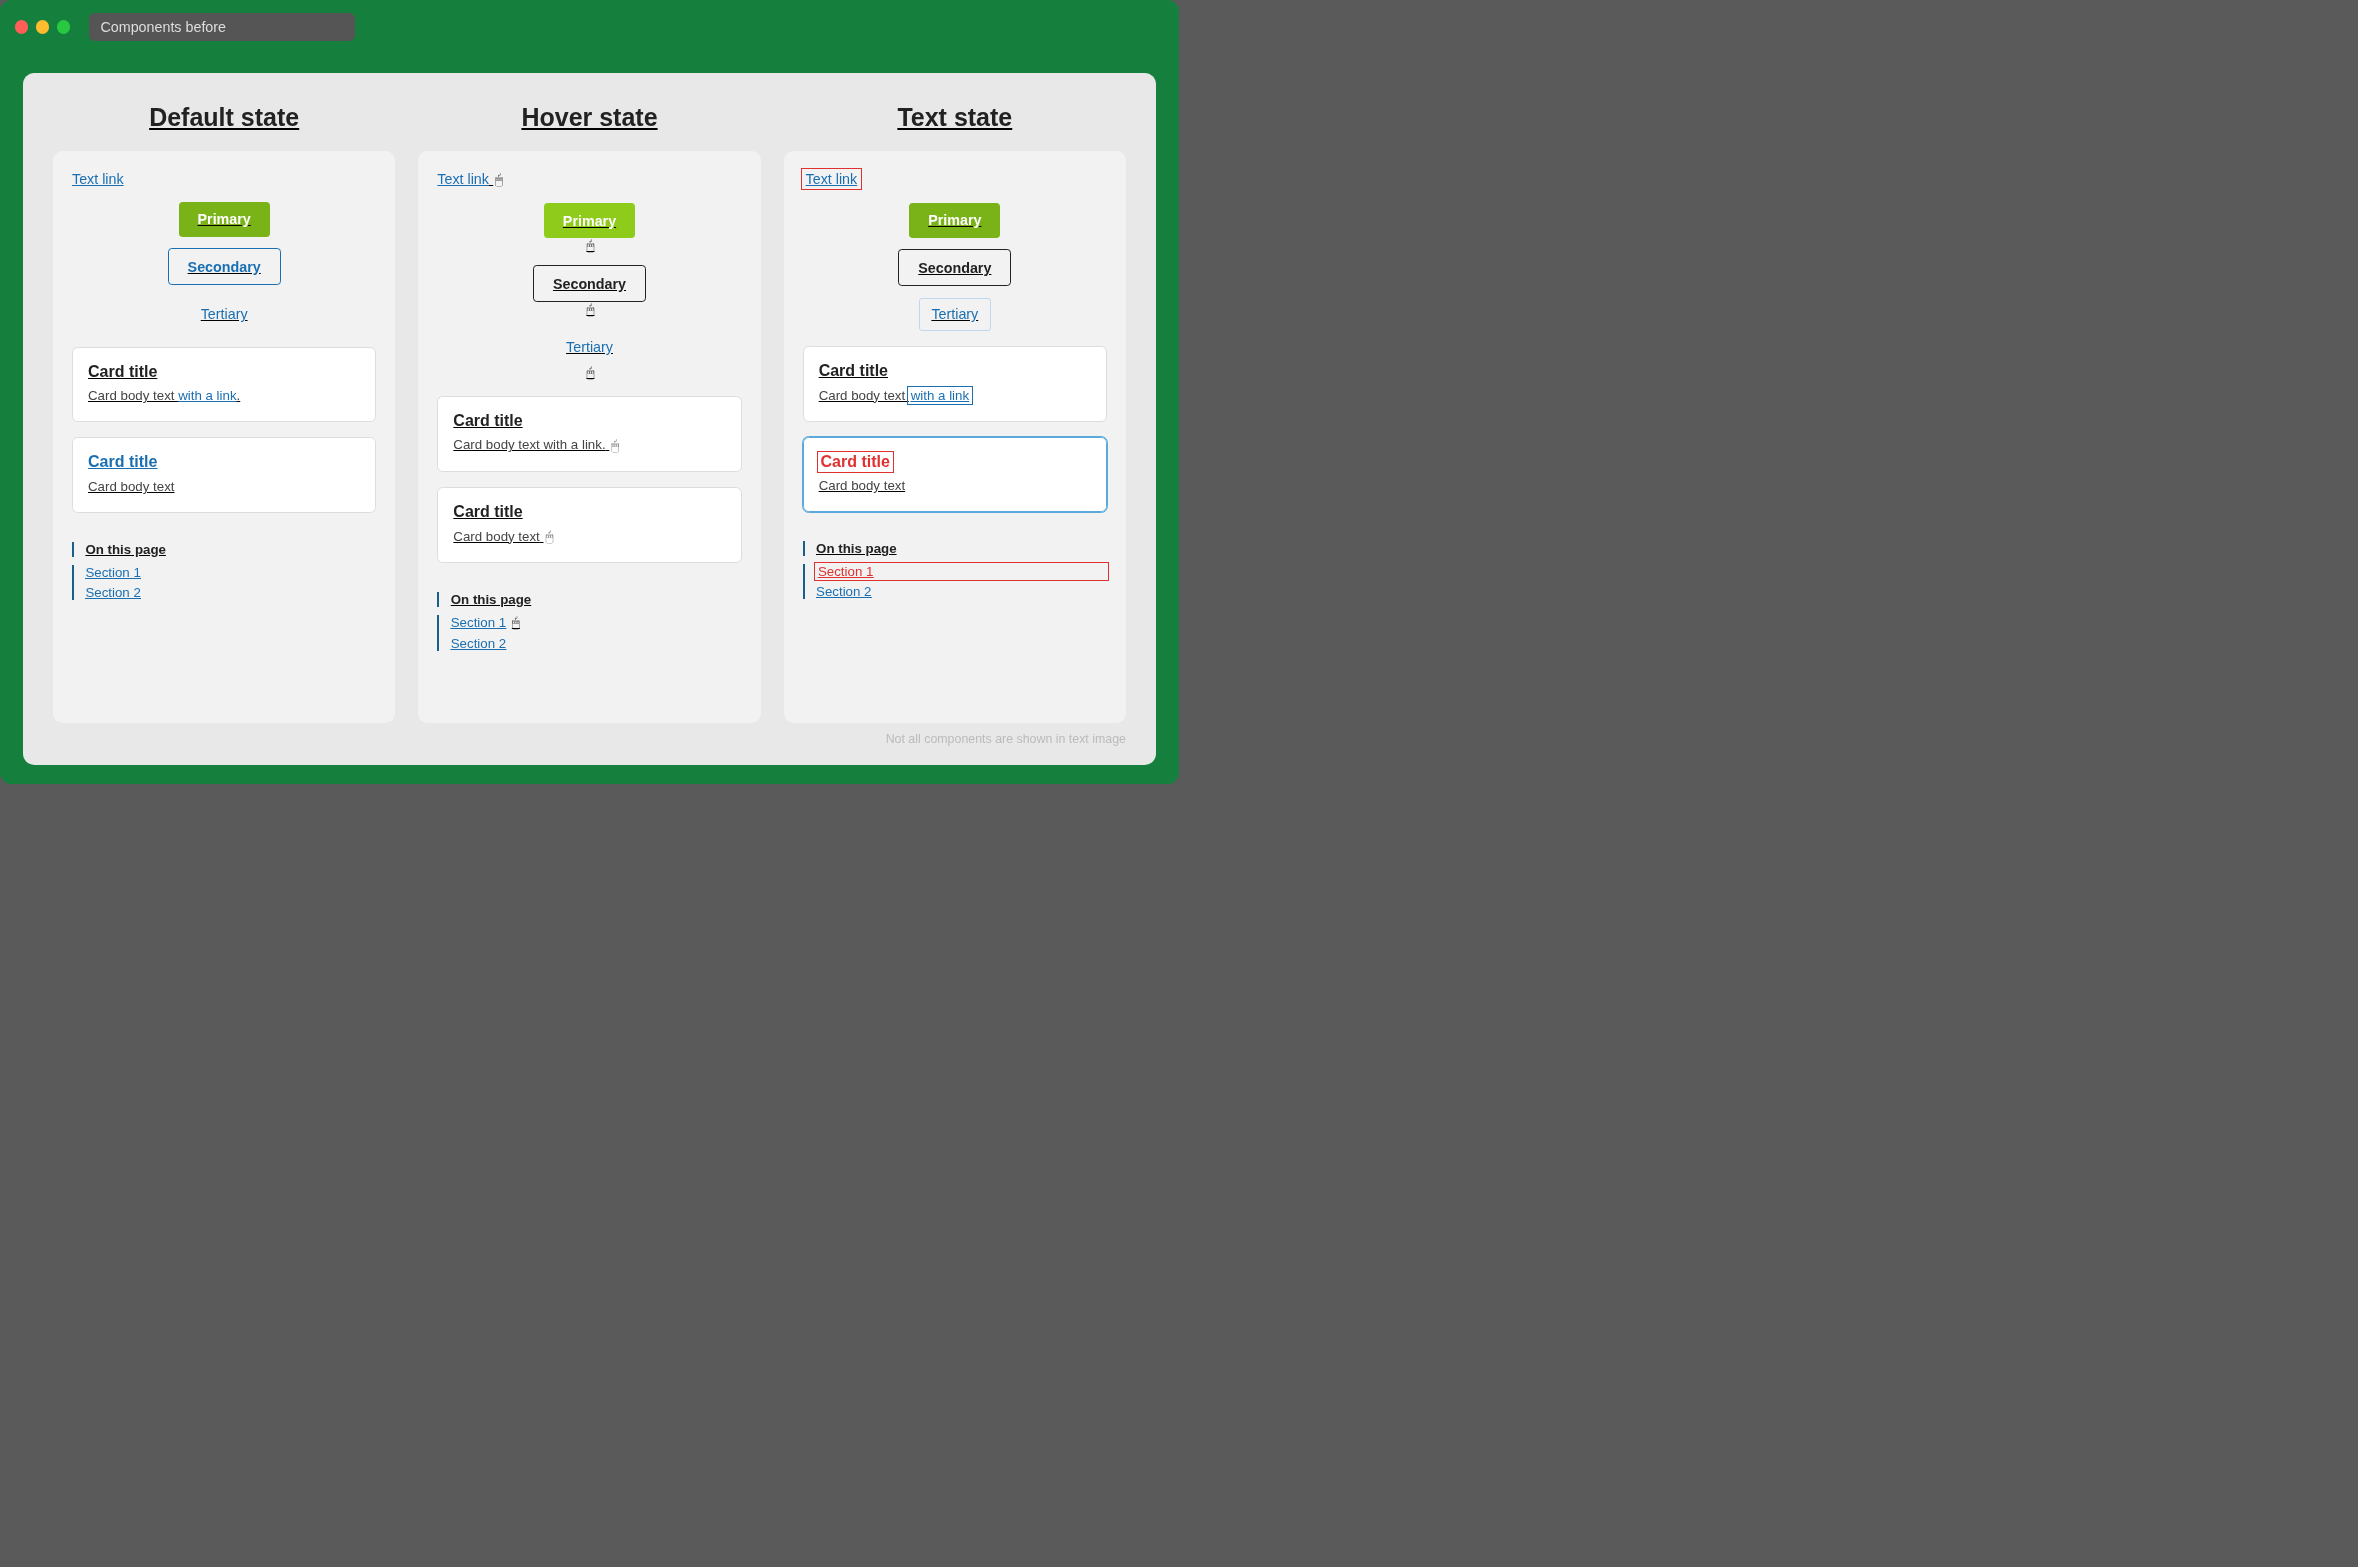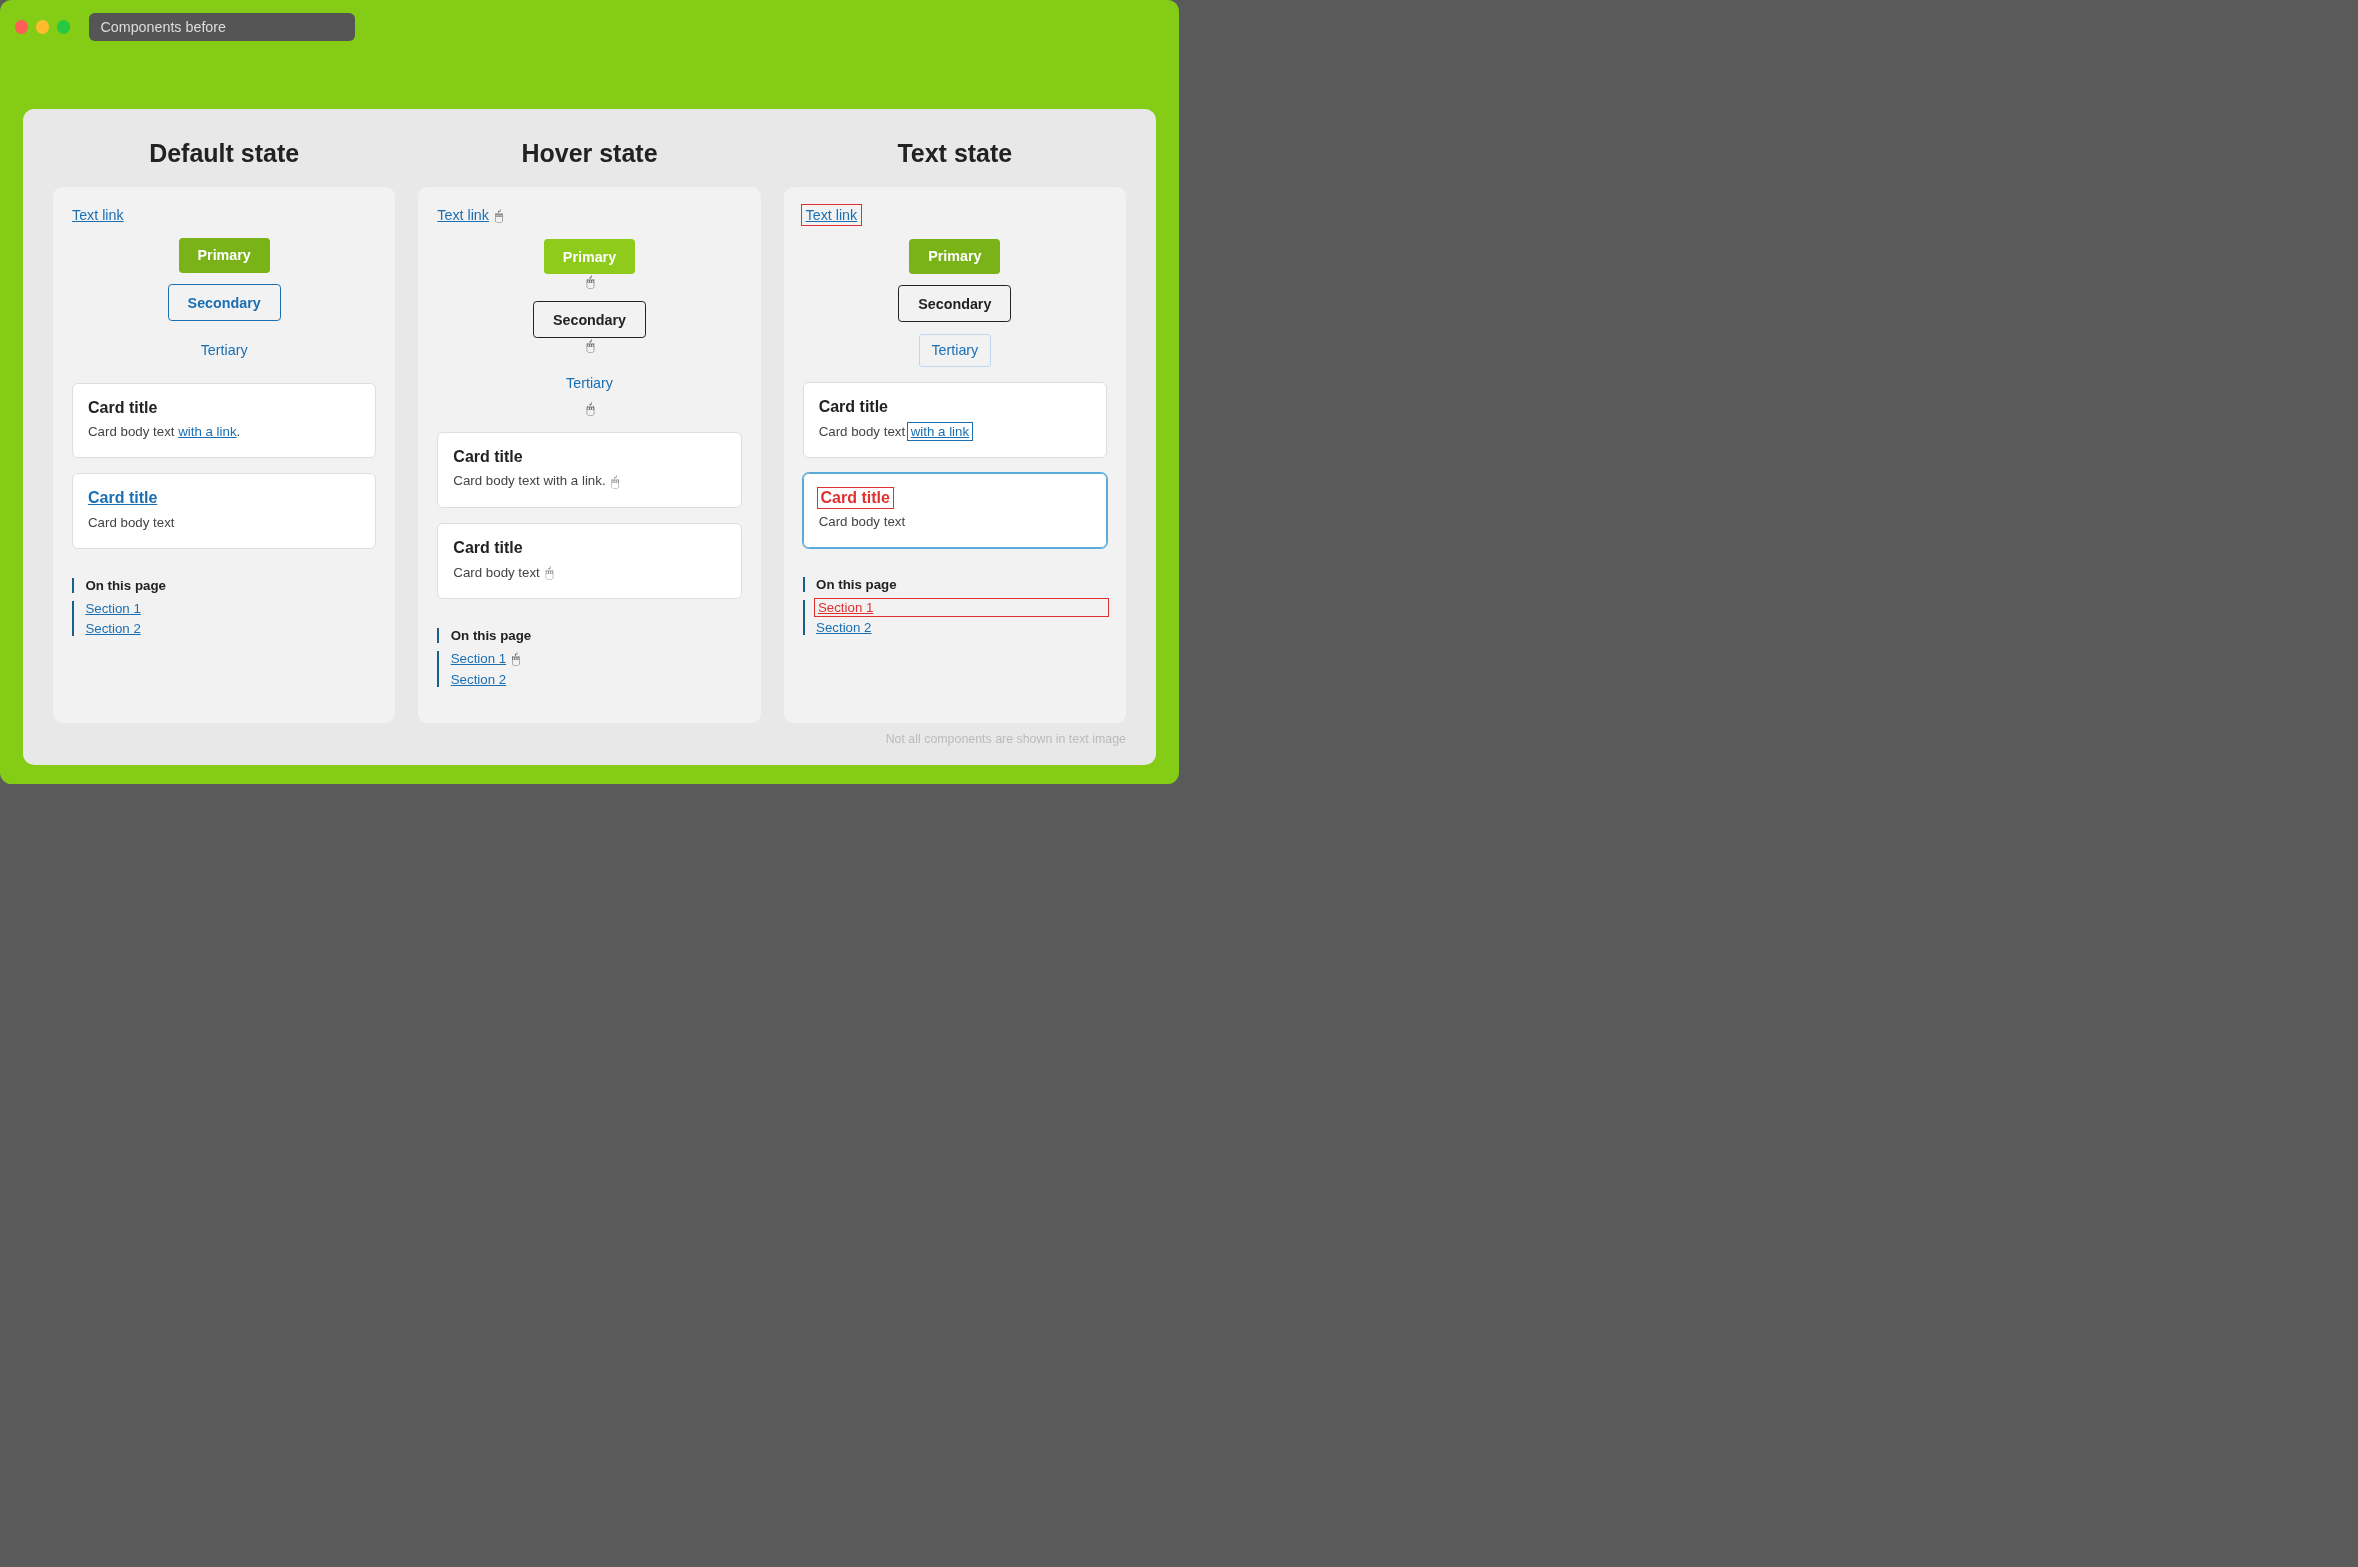--- a/index.html
+++ b/index.html
@@ -8,28 +8,27 @@
       background: #5a5a5a;
       font-family: -apple-system, BlinkMacSystemFont, 'Segoe UI', Arial, sans-serif;
       width: 1179px;
       height: 784px;
       overflow: hidden;
       position: relative;
     }
 
     
     .window {
-      background: #84cc16;
+      background: #15803d;
       border-radius: 11.4px;
       margin: 0;
       width: 100%;
       height: 100%;
       display: flex;
       flex-direction: column;
-      gap: 36px;
     }
 
     .titlebar {
       display: flex;
       align-items: center;
       padding: 13.3px 15px;
       gap: 7.6px;
       flex-shrink: 0;
     }
 
@@ -76,20 +75,21 @@
     .columns {
       display: flex;
       gap: 23px;
       flex: 1;
     }
 
     .column {
       flex: 1;
       display: flex;
       flex-direction: column;
+      text-decoration: underline;
     }
 
     .column-header {
       font-size: 25px;
       font-weight: 700;
       text-align: center;
       color: #222;
       margin-bottom: 19px;
     }
 

